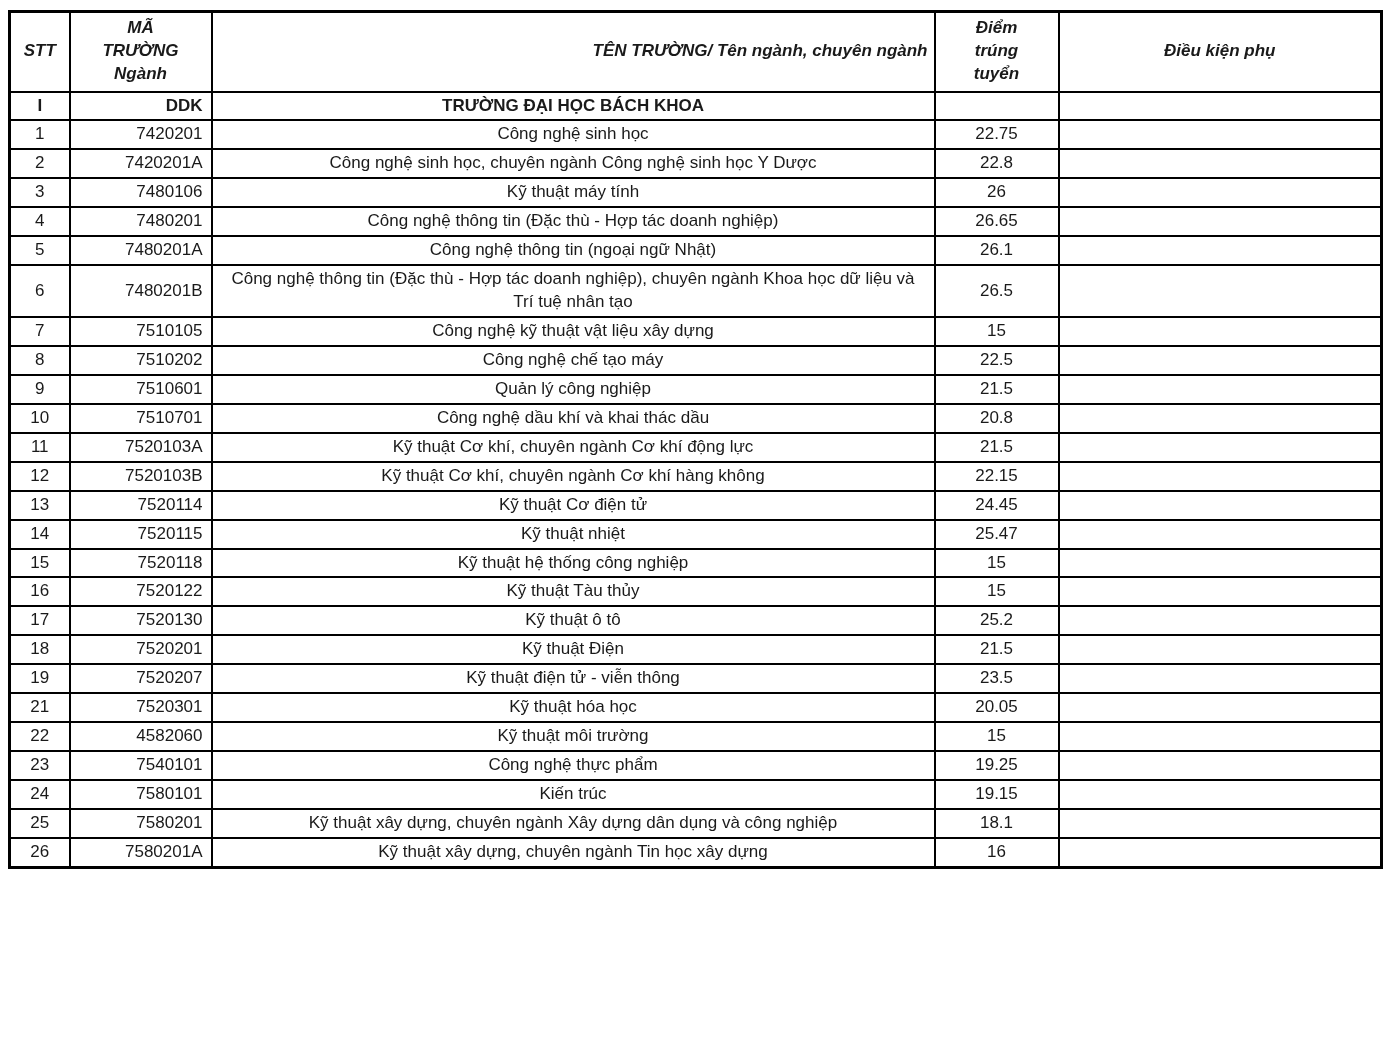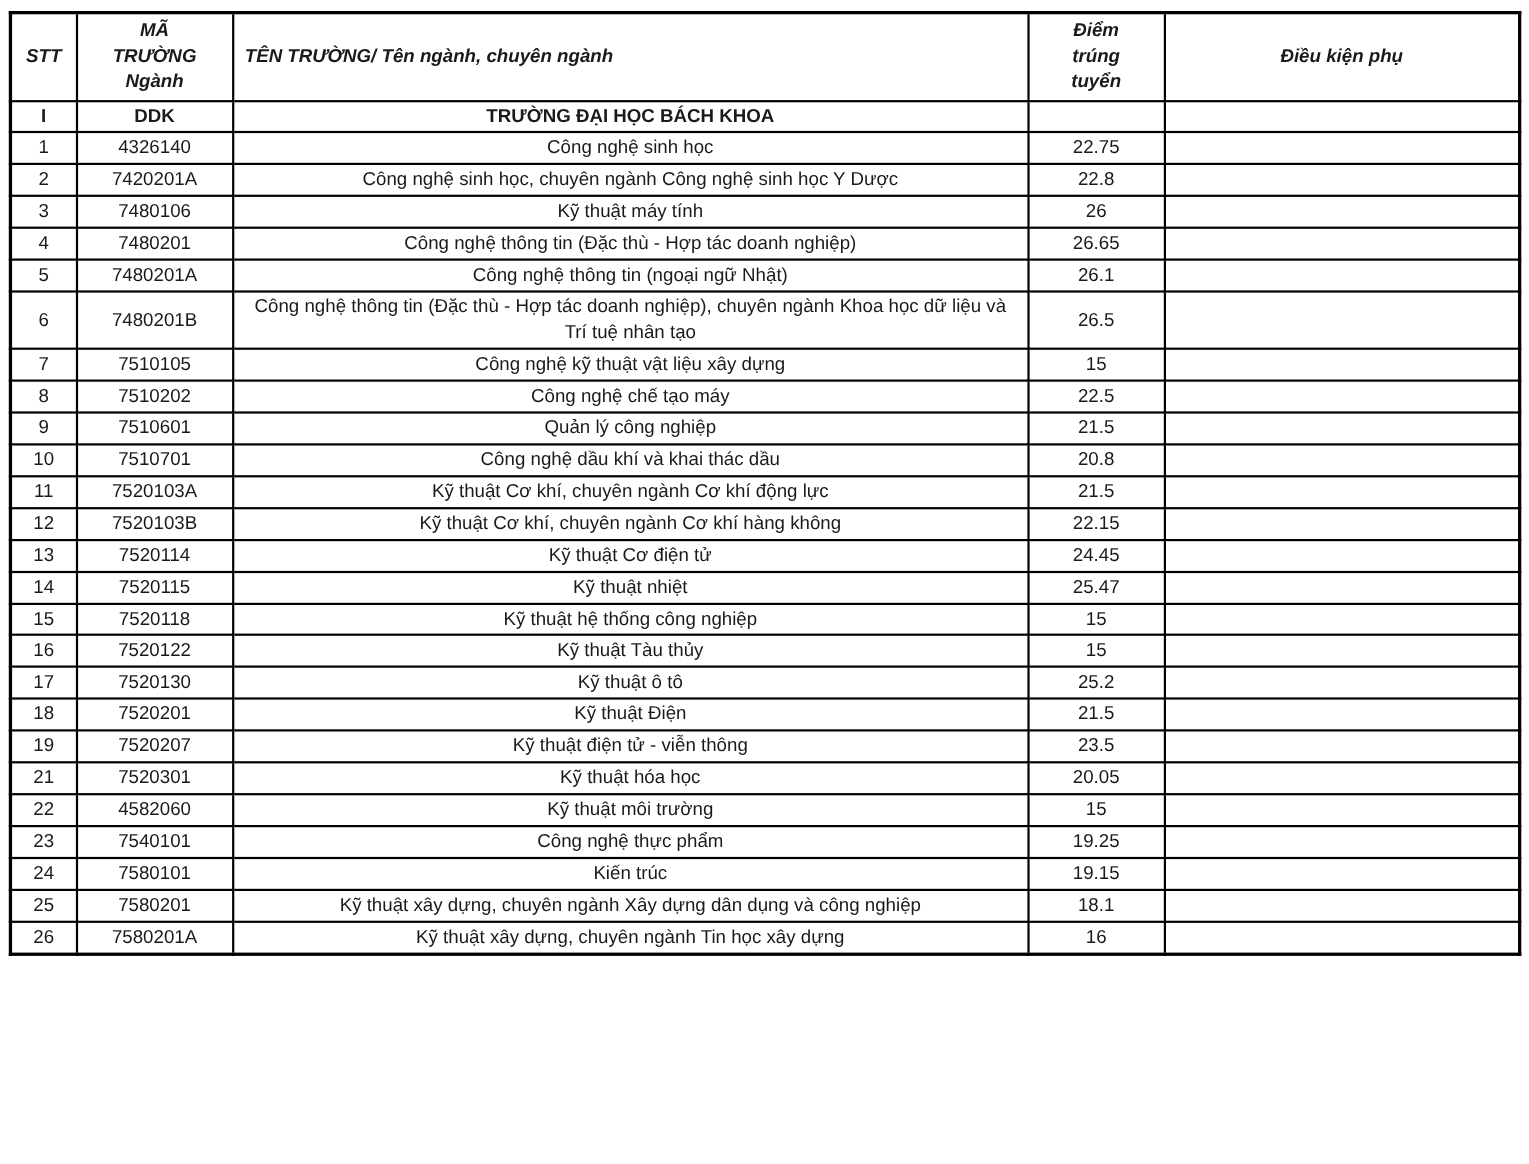--- a/index.html
+++ b/index.html
@@ -33,29 +33,29 @@
   }
   .score-table thead th {
     font-weight: bold;
     height: 80px;
     text-align: center;
     white-space: pre-line;
     padding: 2px 6px;
     font-style: italic;
   }
   .score-table thead th.h-name {
-    text-align: left;
+    text-align: right;
     padding-left: 10px;
   }
   .score-table td {
     height: 28px;
     padding: 2px 8px;
   }
   .c-stt   { text-align: center; padding: 2px 2px; }
-  .c-code  { text-align: center;  padding-left: 10px; }
+  .c-code  { text-align: right;  padding-left: 10px; }
   .c-name  { text-align: center;  padding-left: 10px; padding-right: 14px; }
   .c-score { text-align: center; margin-left: 20px; }
   .c-extra { text-align: center; }
   tr.section-row td {
     font-weight: bold;
     height: 26px;
   }
 </style>
 </head>
 <body>
@@ -85,21 +85,21 @@
     <tbody>
         <tr class="section-row">
           <td class="c-stt">I</td>
           <td class="c-code">DDK</td>
           <td class="c-name">TRƯỜNG ĐẠI HỌC BÁCH KHOA</td>
           <td class="c-score"></td>
           <td class="c-extra"></td>
         </tr>
         <tr>
           <td class="c-stt">1</td>
-          <td class="c-code">4326140</td>
+          <td class="c-code">7420201</td>
           <td class="c-name">Công nghệ sinh học</td>
           <td class="c-score">22.75</td>
           <td class="c-extra"></td>
         </tr>
         <tr>
           <td class="c-stt">2</td>
           <td class="c-code">7420201A</td>
           <td class="c-name">Công nghệ sinh học, chuyên ngành Công nghệ sinh học Y Dược</td>
           <td class="c-score">22.8</td>
           <td class="c-extra"></td>

